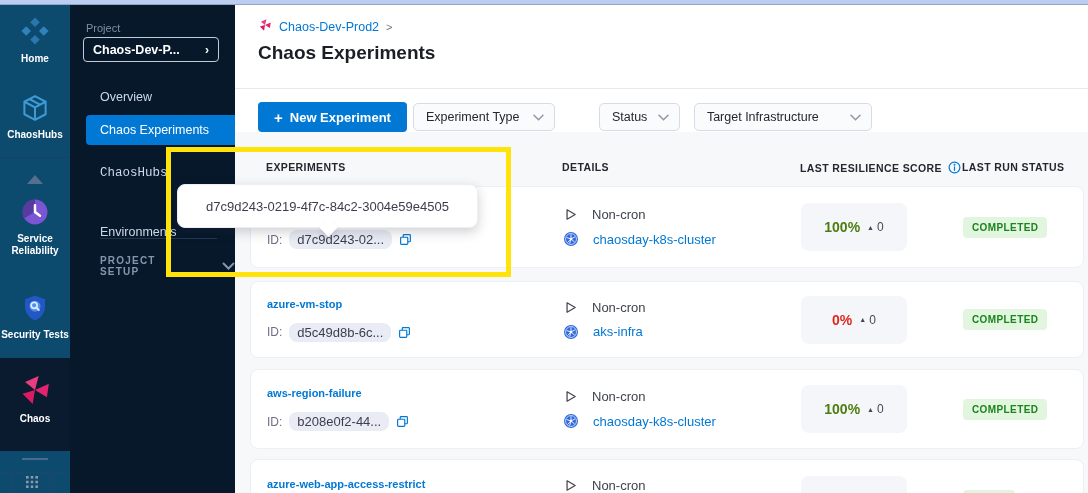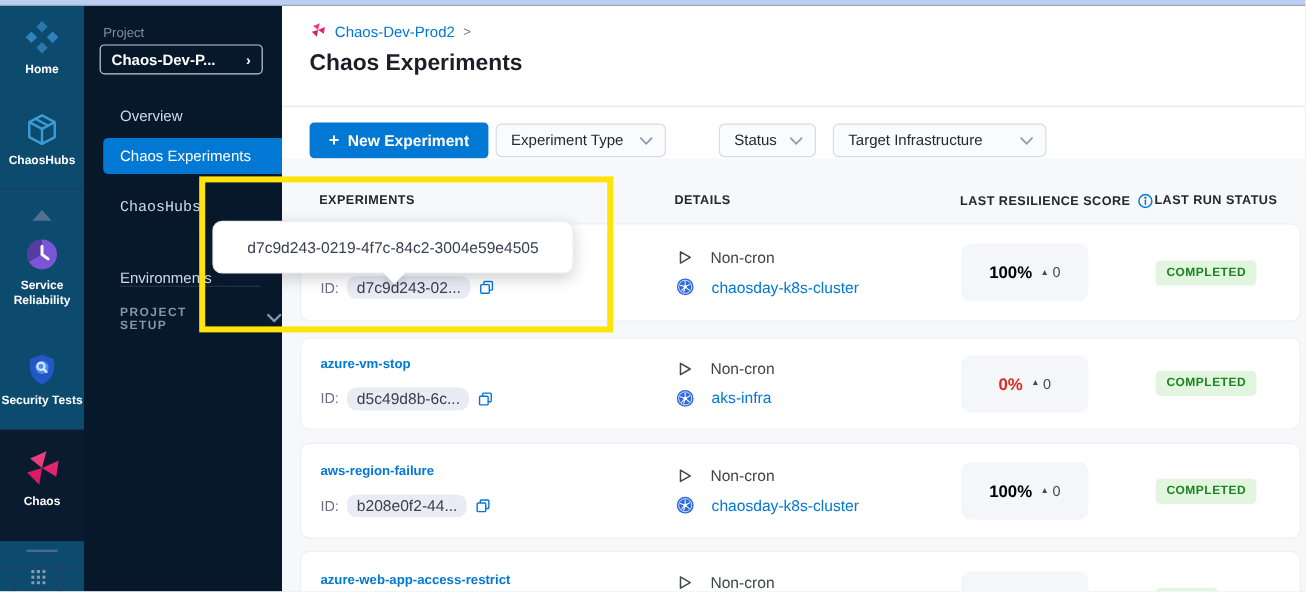--- a/index.html
+++ b/index.html
@@ -59,21 +59,21 @@
   .cell.start{justify-content:flex-start;padding-top:18px;}
   .exp-name{font-size:11px;font-weight:700;color:#0278d5;min-height:16px;cursor:pointer;}
   .id-line{display:flex;align-items:center;gap:7px;font-size:12px;color:#6d7085;}
   .id-chip{background:#e9ecf4;border-radius:8px;padding:2px 8px;color:#3c3e4e;font-size:13px;}
   .copy-btn{cursor:pointer;display:flex;align-items:center;}
   .det-line{display:flex;align-items:center;gap:14px;font-size:13px;color:#3f424d;}
   .infra-link{color:#0278d5;cursor:pointer;}
   .score-cell{display:flex;align-items:center;}
   .score-box{width:106px;height:48px;background:#f4f6fa;border-radius:8px;display:flex;align-items:center;justify-content:center;gap:7px;}
   .score-val{font-size:14px;font-weight:700;}
-  .green{color:#000000;} .red{color:#e0271d;}
+  .green{color:#4d7c0f;} .red{color:#e0271d;}
   .delta{display:flex;align-items:center;gap:3px;color:#45475a;font-size:12px;}
   .delta .tri{font-size:7px;color:#45475a;}
   .status-cell{display:flex;align-items:center;padding-left:16px;}
   .badge{display:inline-flex;align-items:center;justify-content:center;background:#e2f6df;color:#1b841d;
     font-size:10px;font-weight:700;letter-spacing:.4px;padding:5px 9px;border-radius:4px;white-space:nowrap;}
   .badge.stub{min-width:52px;height:18px;padding:0 9px;box-sizing:border-box;}
   
   .tooltip{position:absolute;left:177px;top:184px;width:301px;height:44px;background:#fff;border:1px solid #eceef2;border-radius:8px;
     box-shadow:0 4px 12px rgba(40,41,61,.22);z-index:40;display:flex;align-items:center;justify-content:center;
     font-size:13px;color:#3c3e4e;box-sizing:border-box;}

